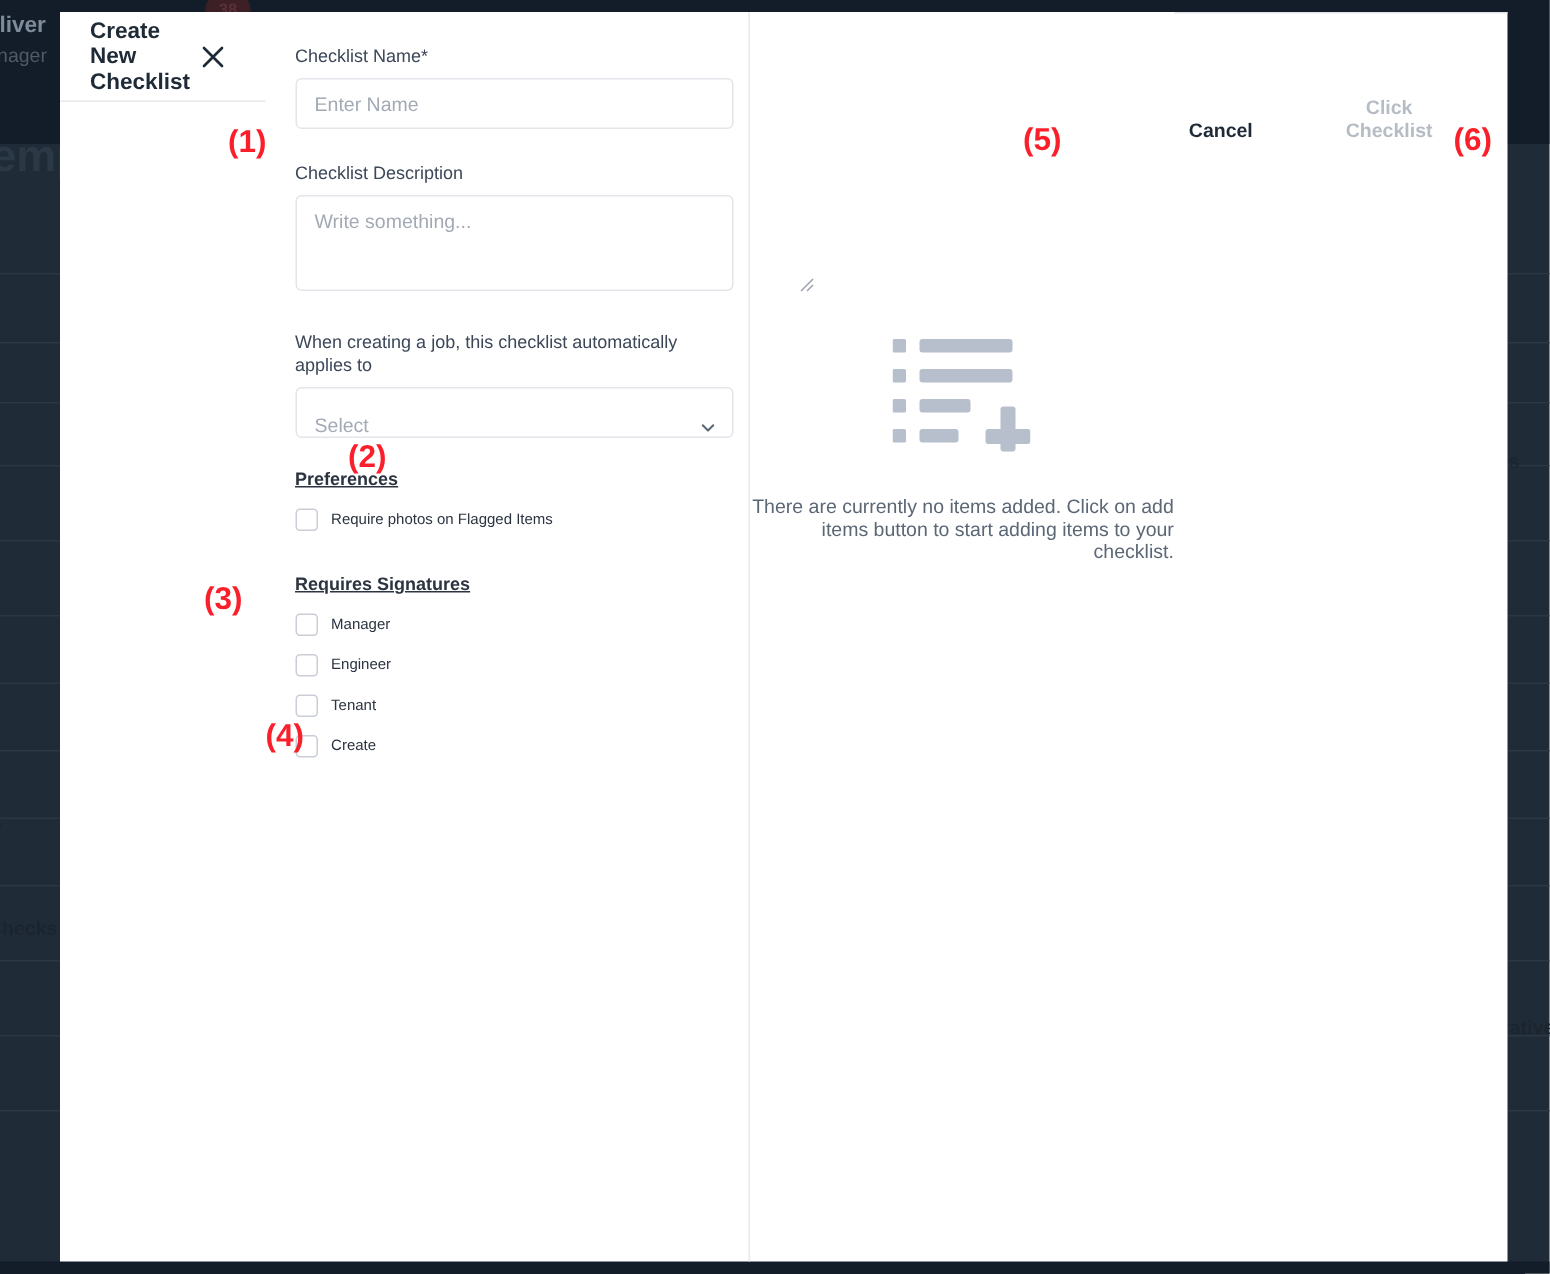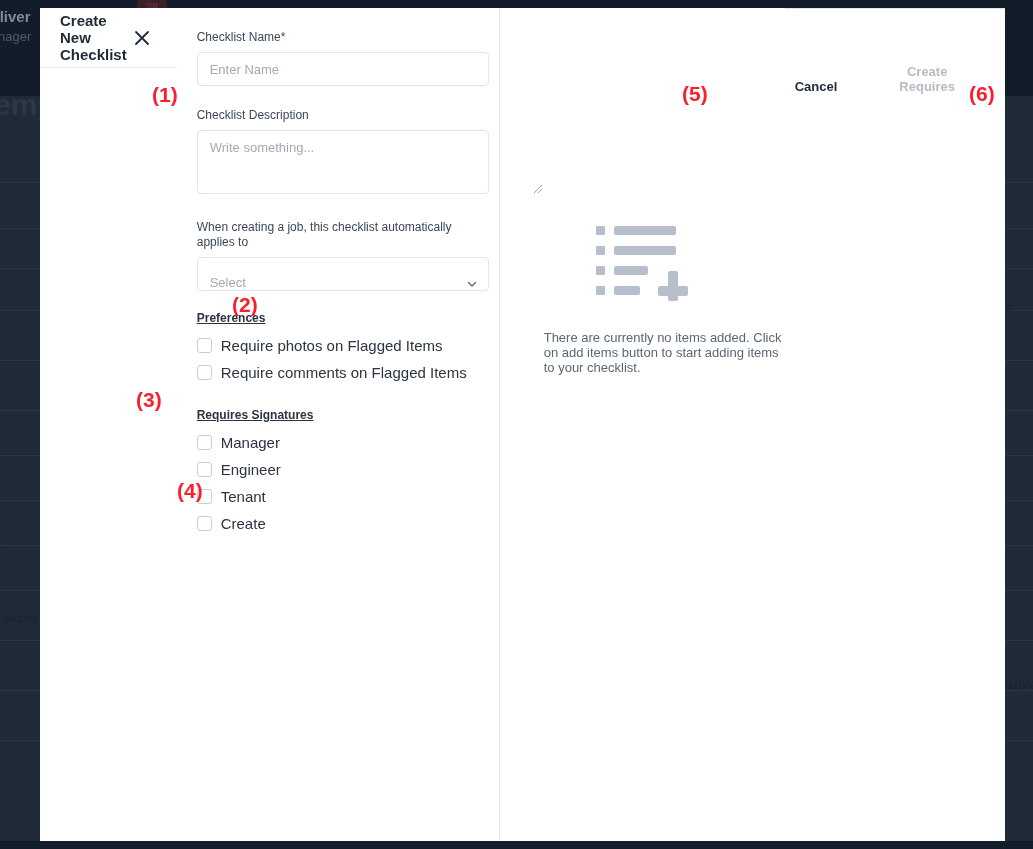--- a/index.html
+++ b/index.html
@@ -140,21 +140,21 @@
   .check-row {
     display: flex; align-items: center;
     height: 22px; margin-bottom: 5px;
     cursor: pointer;
   }
   .checkbox {
     width: 15px; height: 15px; flex: 0 0 15px;
     border: 1px solid #c9cdd5; border-radius: 3px;
     background: #fff; margin-right: 9px;
   }
-  .check-label { font-size: 15px; color: #2b3440; }
+  .check-label { font-size: 10px; color: #2b3440; }
 
   
   .right-pane {
     flex: 1; display: flex; flex-direction: column; min-width: 0;
   }
   .items-header {
     height: 52px; flex: 0 0 52px;
     display: flex; align-items: center;
     padding: 0 24px 0 23px;
     border-bottom: 1px solid #e6e8eb;
@@ -176,22 +176,21 @@
 
   .empty-area {
     flex: 1;
     display: flex; flex-direction: column;
     align-items: center; justify-content: center;
     padding-bottom: 250px;
   }
   .empty-icon { margin-bottom: 28px; }
   .empty-text {
     font-size: 13px; color: #5b6775;
-    text-align: left;
-    margin-left: 44px;
+    text-align: right;
   }
 
   
   .modal-footer {
     height: 94px; flex: 0 0 94px;
     border-top: 1px solid #e0e3e7;
     display: flex; align-items: flex-end; justify-content: flex-end;
     padding-right: 40px;
   }
   .btn-cancel {
@@ -289,24 +288,20 @@
       </div>
 
       <div class="block-gap-2"></div>
 
       <div class="section-title">Preferences</div>
       <div id="preferences-list">
           <div class="check-row">
             <span class="checkbox"></span>
             <span class="check-label">Require photos on Flagged Items</span>
           </div>
-          <div class="check-row">
-            <span class="checkbox"></span>
-            <span class="check-label">Require comments on Flagged Items</span>
-          </div>
         </div>
 
       <div class="block-gap-2"></div>
 
       <div class="section-title">Requires Signatures</div>
       <div id="signatures-list">
           <div class="check-row">
             <span class="checkbox"></span>
             <span class="check-label">Manager</span>
           </div>
@@ -343,21 +338,21 @@
             <rect x="72" y="47" width="10" height="30" rx="2"></rect>
           </g>
         </svg>
         <div class="empty-text">There are currently no items added. Click on add items button to start adding items to your checklist.</div>
       </div>
     </div>
   </div>
 
   <div class="modal-footer">
     <button class="btn-cancel">Cancel</button>
-    <button class="btn-primary">Create Requires</button>
+    <button class="btn-primary">Click Checklist</button>
   </div>
 </div>
 
 <div id="annotations">
     <div class="marker" style="left: 152px; top: 83px;">(1)</div>
     <div class="marker" style="left: 232px; top: 293px;">(2)</div>
     <div class="marker" style="left: 136px; top: 388px;">(3)</div>
     <div class="marker" style="left: 177px; top: 479px;">(4)</div>
     <div class="marker" style="left: 682px; top: 82px;">(5)</div>
     <div class="marker" style="left: 969px; top: 82px;">(6)</div>

